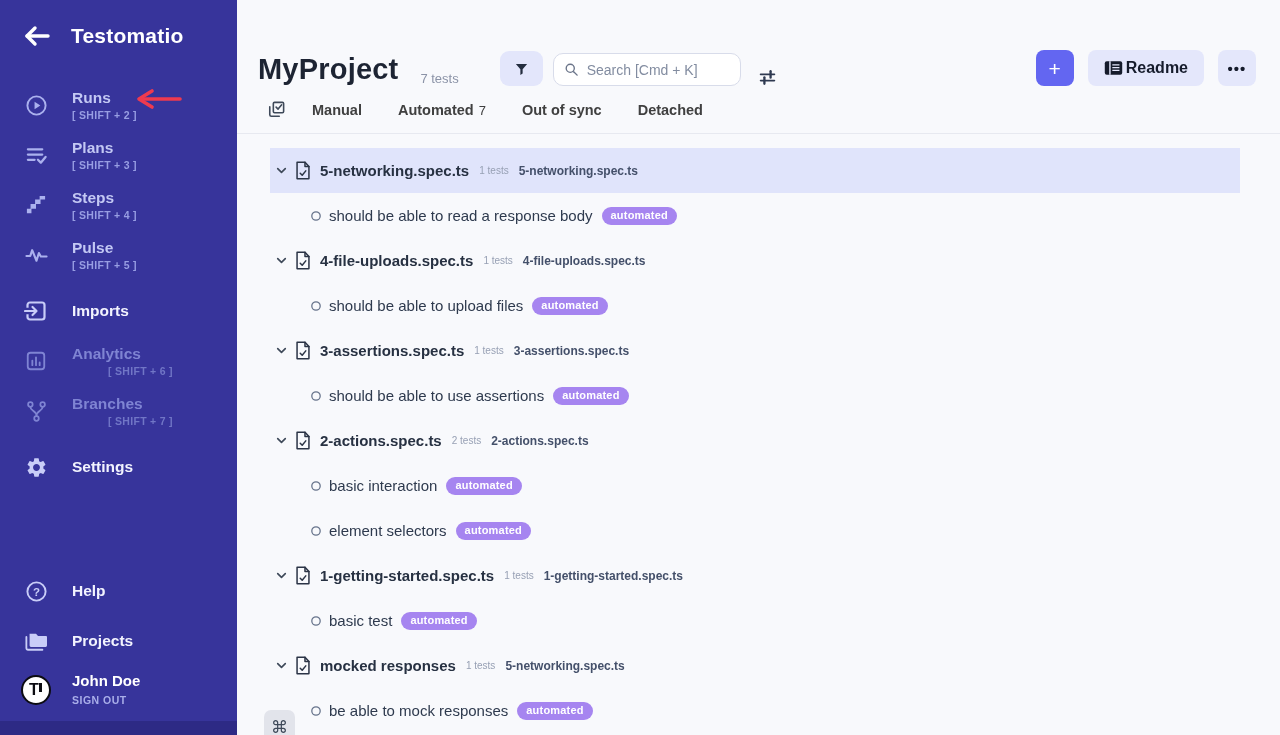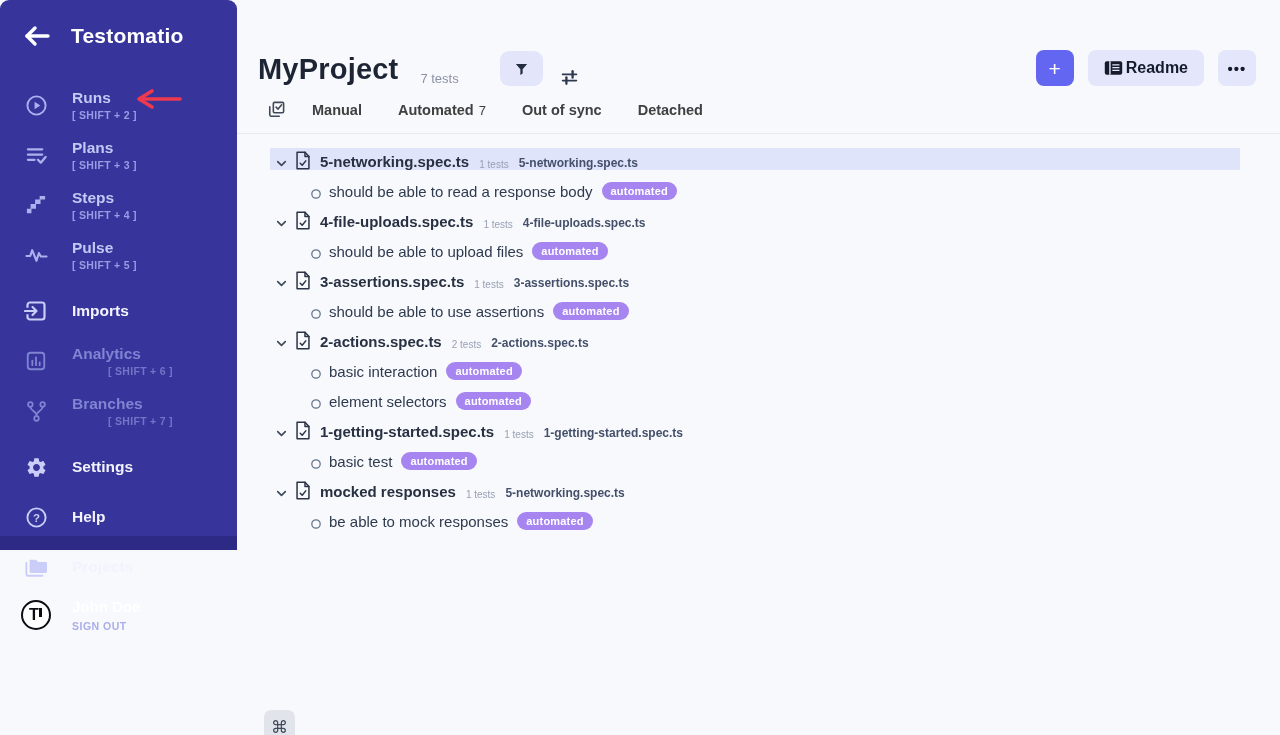--- a/index.html
+++ b/index.html
@@ -1,22 +1,22 @@
 <!DOCTYPE html>
 <html><head>
 <meta charset="utf-8">
 <style>
   * { margin:0; padding:0; box-sizing:border-box; }
   html,body { width:1280px; height:735px; overflow:hidden; }
   body { font-family:"Liberation Sans","DejaVu Sans",sans-serif; background:#F8F9FC; }
   .app { display:flex; width:1280px; height:735px; }
 
   
-  .sidebar { position:relative; width:237px; min-width:237px; height:550px;
-             background:#37349B; color:#fff; display:flex; flex-direction:column;border-radius:9px; }
+  .sidebar { position:relative; width:237px; min-width:237px; height:735px;
+             background:#37349B; color:#fff; display:flex; flex-direction:column; }
   .sidebar-bottom-strip { position:absolute; left:0; right:0; bottom:0; height:14px; background:#2D2A85; }
   .brand-row { display:flex; align-items:center; padding:24px 18px 10px 20px; }
   .back-btn { width:34px; display:flex; align-items:center; justify-content:center; cursor:pointer; }
   .brand { font-size:21px; font-weight:bold; letter-spacing:.2px; margin-left:17px; color:#fff; }
   .nav { margin-top:22px; display:flex; flex-direction:column; }
   .nav-item { display:flex; align-items:center; padding:7px 10px 7px 0; min-height:50px; cursor:pointer; position:relative; }
   .nav-item .ico { width:72px; display:flex; justify-content:center; align-items:center; flex-shrink:0; }
   .nav-text { display:flex; flex-direction:column; line-height:1.25; }
   .nav-label { font-size:15.5px; font-weight:bold; }
   .nav-shortcut { font-size:10.5px; font-weight:bold; margin-top:2px; letter-spacing:.3px; }
@@ -64,21 +64,21 @@
   .more-btn { width:38px; height:36px; background:#E4E7FB; color:#151B2B; border:none; border-radius:8px;
               font-size:15px; font-weight:bold; letter-spacing:1px; cursor:pointer; }
   .tabs-row { display:flex; align-items:center; height:48px; padding-left:30px; border-bottom:1px solid #E7E9F0; }
   .selectall-btn { background:none; border:none; color:#3E4959; cursor:pointer; display:flex; align-items:center;
                    margin-right:26px; }
   .tab { font-size:14.5px; font-weight:bold; color:#404040; margin-right:36px; cursor:pointer; background:none; border:none;
          font-family:"Liberation Sans","DejaVu Sans",sans-serif; display:flex; align-items:baseline; gap:5px; }
   .tab .tab-count { font-size:13px; font-weight:normal; }
 
   .test-list { padding-top:14px; }
-  .row { display:flex; align-items:flex-end; height:22px; margin:0 40px 8px 33px; padding-left:5px; }
+  .row { display:flex; align-items:center; height:45px; margin:0 40px 0 33px; padding-left:5px; }
   .row.selected { background:#E0E4FB; }
   .group-row { cursor:pointer; }
   .chev { color:#3E4959; display:flex; align-items:center; margin-right:7px; cursor:pointer; }
   .file-ico { color:#2B3446; display:flex; align-items:center; margin-right:9px; }
   .group-name { font-size:15px; font-weight:bold; color:#273142; }
   .group-count { font-size:10px; color:#97A0B4; margin-left:10px; }
   .group-path { font-size:12px; font-weight:bold; color:#44506A; margin-left:10px; }
   .test-row { padding-left:40px; cursor:pointer; }
   .bullet { color:#66738B; display:flex; align-items:center; margin-right:7px; }
   .test-title { font-size:15px; color:#2E3A4E; }
@@ -276,20 +276,29 @@
     <div class="main-header">
       <h1 class="page-title">MyProject</h1>
       <span class="tests-count">7 tests</span>
       <button class="filter-btn">
         <span>
           <svg width="15" height="16" viewBox="0 0 24 24" fill="currentColor">
             <path d="M3 4h18l-7.2 8.2V19l-3.6 2.4v-9.2L3 4z"></path>
           </svg>
         </span>
       </button>
+      <div class="search-box">
+        <span>
+          <svg width="15" height="15" viewBox="0 0 24 24" fill="none" stroke="#6A7489" stroke-width="2.2" stroke-linecap="round">
+            <circle cx="10" cy="10" r="6.5"></circle>
+              <path d="M15.5 15.5L21 21"></path>
+          </svg>
+        </span>
+        <input type="text" placeholder="Search [Cmd + K]" style="">
+      </div>
       <button class="sliders-btn">
         <span>
           <svg width="19" height="17" viewBox="0 0 24 22" fill="none" stroke="currentColor" stroke-linecap="round">
             <path d="M3 7h18" stroke-width="2.1"></path>
               <path d="M16 2.8v8.4" stroke-width="3"></path>
             <path d="M3 15h18" stroke-width="2.1"></path>
               <path d="M8 10.8v8.4" stroke-width="3"></path>
           </svg>
         </span>
       </button>

